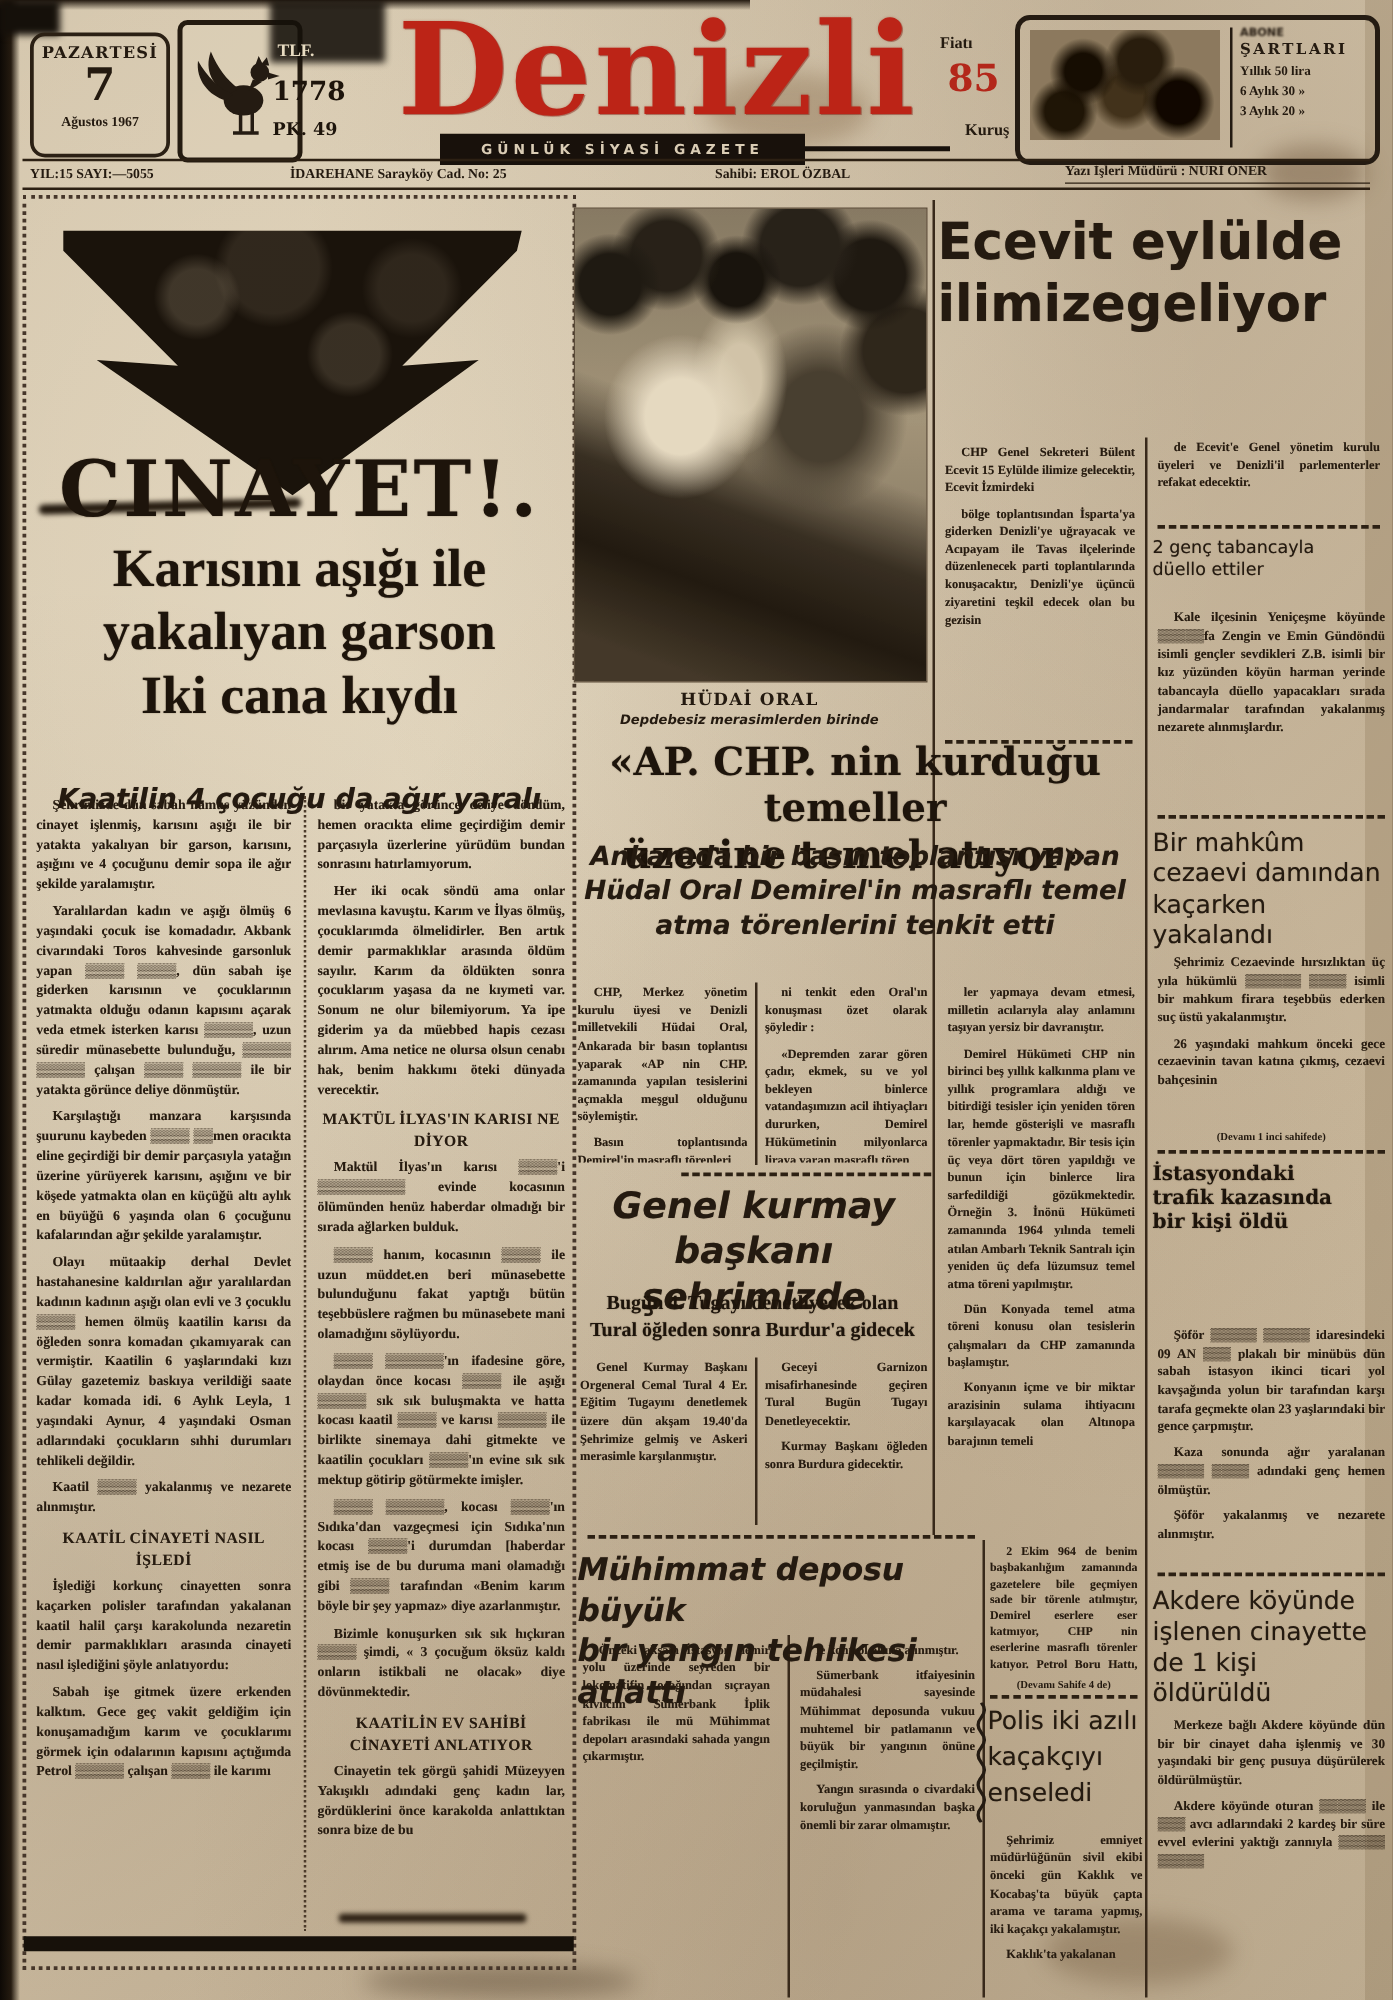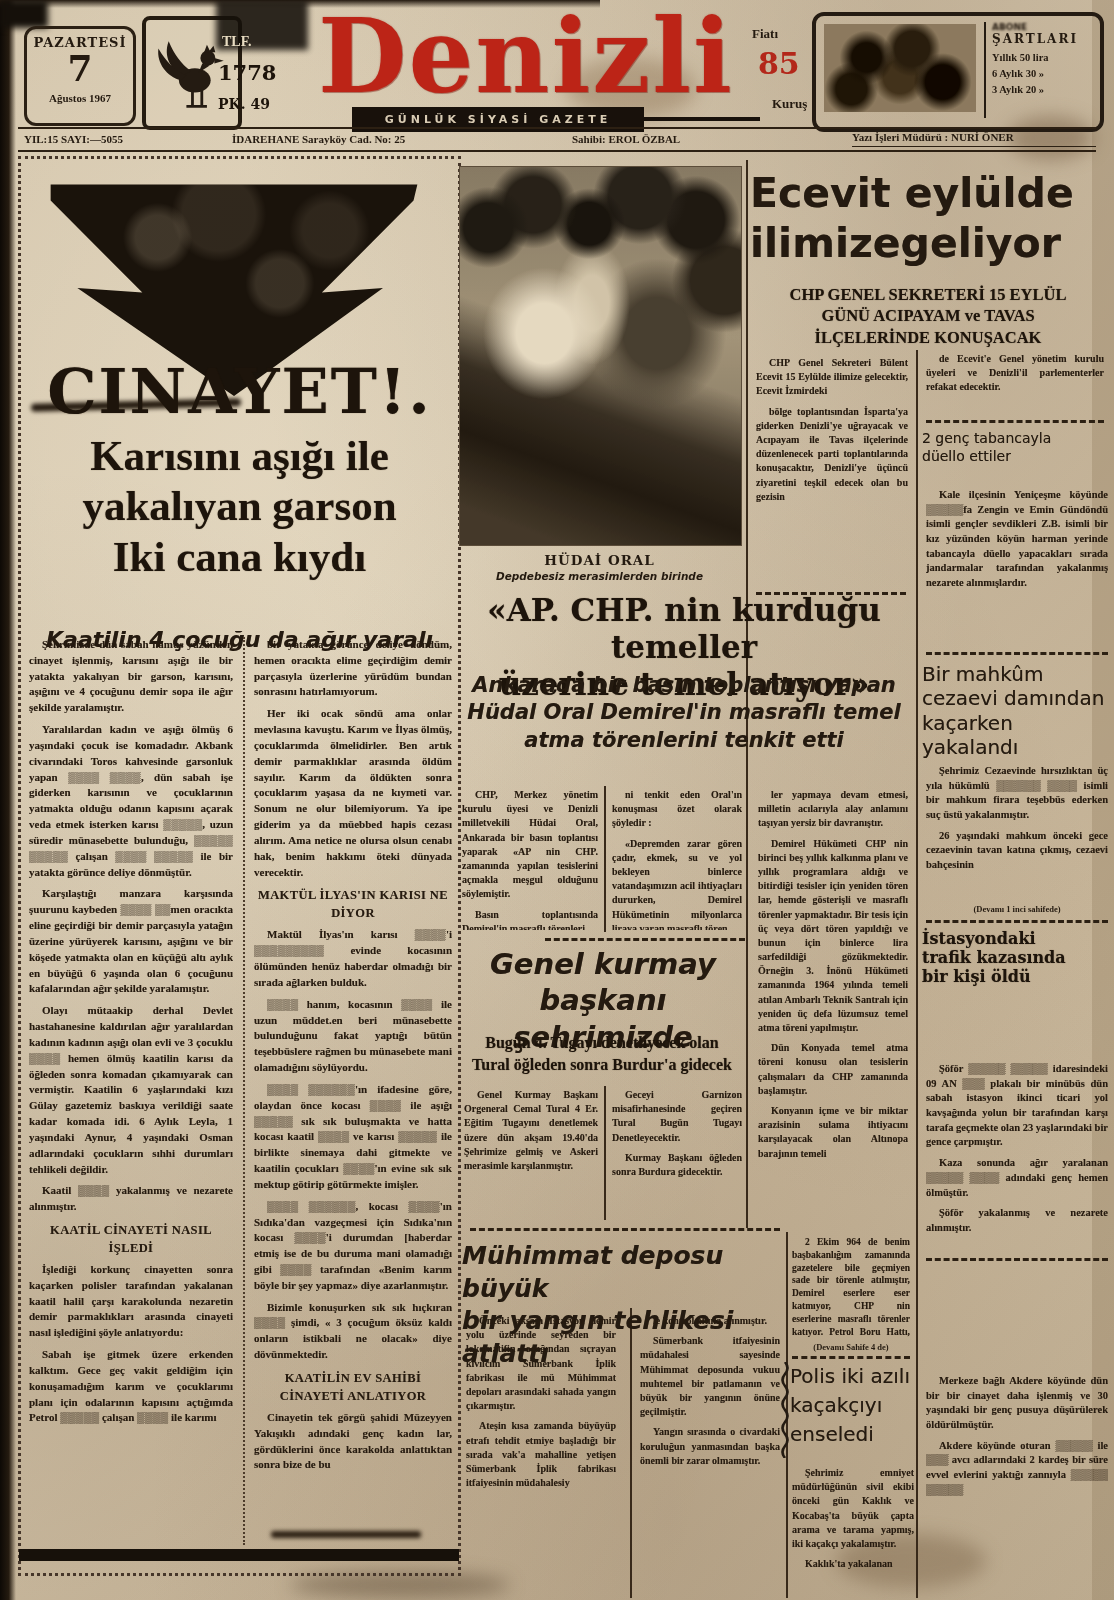--- a/index.html
+++ b/index.html
@@ -171,21 +171,21 @@
       <div>
           <p>Şehrimizde dün sabah namus yüzünden cinayet işlenmiş, karısını aşığı ile bir yatakta yakalıyan bir garson, karısını, aşığını ve 4 çocuğunu demir sopa ile ağır şekilde yaralamıştır.</p>
           <p>Yaralılardan kadın ve aşığı ölmüş 6 yaşındaki çocuk ise komadadır. Akbank civarındaki Toros kahvesinde garsonluk yapan ▒▒▒▒ ▒▒▒▒, dün sabah işe giderken karısının ve çocuklarının yatmakta olduğu odanın kapısını açarak veda etmek isterken karısı ▒▒▒▒▒, uzun süredir münasebette bulunduğu, ▒▒▒▒▒ ▒▒▒▒▒ çalışan ▒▒▒▒ ▒▒▒▒▒ ile bir yatakta görünce deliye dönmüştür.</p>
           <p>Karşılaştığı manzara karşısında şuurunu kaybeden ▒▒▒▒ ▒▒men oracıkta eline geçirdiği bir demir parçasıyla yatağın üzerine yürüyerek karısını, aşığını ve bir köşede yatmakta olan en küçüğü altı aylık en büyüğü 6 yaşında olan 6 çocuğunu kafalarından ağır şekilde yaralamıştır.</p>
           <p>Olayı mütaakip derhal Devlet hastahanesine kaldırılan ağır yaralılardan kadının kadının aşığı olan evli ve 3 çocuklu ▒▒▒▒ hemen ölmüş kaatilin karısı da öğleden sonra komadan çıkamıyarak can vermiştir. Kaatilin 6 yaşlarındaki kızı Gülay gazetemiz baskıya verildiği saate kadar komada idi. 6 Aylık Leyla, 1 yaşındaki Aynur, 4 yaşındaki Osman adlarındaki çocukların sıhhi durumları tehlikeli değildir.</p>
           <p>Kaatil ▒▒▒▒ yakalanmış ve nezarete alınmıştır.</p>
         </div>
       <div class="colhead">KAATİL CİNAYETİ NASIL İŞLEDİ</div>
       <div>
           <p>İşlediği korkunç cinayetten sonra kaçarken polisler tarafından yakalanan kaatil halil çarşı karakolunda nezaretin demir parmaklıkları arasında cinayeti nasıl işlediğini şöyle anlatıyordu:</p>
-          <p>Sabah işe gitmek üzere erkenden kalktım. Gece geç vakit geldiğim için konuşamadığım karım ve çocuklarımı planı için odalarının kapısını açtığımda Petrol ▒▒▒▒▒ çalışan ▒▒▒▒ ile karımı</p>
+          <p>Sabah işe gitmek üzere erkenden kalktım. Gece geç vakit geldiğim için konuşamadığım karım ve çocuklarımı görmek için odalarının kapısını açtığımda Petrol ▒▒▒▒▒ çalışan ▒▒▒▒ ile karımı</p>
         </div>
     </div>
     <div class="abs body-col leadcol2" style="left:222px;top:478px;width:198px;height:908px;padding-left:9px;">
       <div>
           <p>bir yatakta görünce deliye döndüm, hemen oracıkta elime geçirdiğim demir parçasıyla üzerlerine yürüdüm bundan sonrasını hatırlamıyorum.</p>
           <p>Her iki ocak söndü ama onlar mevlasına kavuştu. Karım ve İlyas ölmüş, çocuklarımda ölmelidirler. Ben artık demir parmaklıklar arasında öldüm sayılır. Karım da öldükten sonra çocuklarım yaşasa da ne kıymeti var. Sonum ne olur bilemiyorum. Ya ipe giderim ya da müebbed hapis cezası alırım. Ama netice ne olursa olsun cenabı hak, benim hakkımı öteki dünyada verecektir.</p>
         </div>
       <div class="colhead">MAKTÜL İLYAS'IN KARISI NE DİYOR</div>
       <div>
           <p>Maktül İlyas'ın karısı ▒▒▒▒'i ▒▒▒▒▒▒▒▒▒ evinde kocasının ölümünden henüz haberdar olmadığı bir sırada ağlarken bulduk.</p>
@@ -214,25 +214,20 @@
   <div class="abs ni vrule" style="left:916px;top:350px;height:1248px;"></div>
   <div class="abs ni vrule" style="left:604px;top:786px;height:146px;"></div>
   <div class="abs ni vrule" style="left:604px;top:1086px;height:134px;"></div>
   <div class="abs ni vrule" style="left:630px;top:1308px;height:290px;"></div>
   <div class="abs ni vrule" style="left:786px;top:1232px;height:366px;"></div>
 
   <div class="abs sanshead" style="left:750px;top:168px;width:362px;font-size:41px;font-weight:bold;line-height:1.22;">
     <div>Ecevit eylülde</div>
     <div>ilimizegeliyor</div>
   </div>
-  <div class="abs serifhead center" style="left:750px;top:284px;width:356px;font-size:16.5px;line-height:1.3;font-family:'Liberation Serif',serif;">
-    <div>CHP GENEL SEKRETERİ  15 EYLÜL</div>
-    <div>GÜNÜ ACIPAYAM ve TAVAS</div>
-    <div>İLÇELERİNDE KONUŞACAK</div>
-  </div>
   <div class="abs body-col fs10" style="left:756px;top:356px;width:152px;height:230px;">
       <p>CHP Genel Sekreteri Bülent Ecevit 15 Eylülde ilimize gelecektir, Ecevit İzmirdeki</p>
       <p>bölge toplantısından İsparta'ya giderken Denizli'ye uğrayacak ve Acıpayam ile Tavas ilçelerinde düzenlenecek parti toplantılarında konuşacaktır, Denizli'ye üçüncü ziyaretini teşkil edecek olan bu gezisin</p>
     </div>
   <div class="abs body-col fs10" style="left:926px;top:352px;width:178px;height:64px;">
       <p>de Ecevit'e Genel yönetim kurulu üyeleri ve Denizli'il parlementerler refakat edecektir.</p>
     </div>
   <div class="abs ni dash" style="left:926px;top:420px;width:178px;"></div>
   <div class="abs ni dash" style="left:756px;top:592px;width:150px;"></div>
 
@@ -263,20 +258,26 @@
     <div>trafik kazasında</div>
     <div>bir kişi öldü</div>
   </div>
   <div class="abs body-col fs105" style="left:926px;top:1062px;width:182px;height:246px;">
       <p>Şöför ▒▒▒▒▒ ▒▒▒▒▒ idaresindeki 09 AN ▒▒▒ plakalı bir minübüs dün sabah istasyon ikinci ticari yol kavşağında yolun bir tarafından karşı tarafa geçmekte olan 23 yaşlarındaki bir gence çarpmıştır.</p>
       <p>Kaza sonunda ağır yaralanan ▒▒▒▒▒ ▒▒▒▒ adındaki genç hemen ölmüştür.</p>
       <p>Şöför yakalanmış ve nezarete alınmıştır.</p>
     </div>
   <div class="abs ni dash" style="left:926px;top:1258px;width:182px;"></div>
 
+  <div class="abs sanshead" style="left:922px;top:1268px;width:192px;font-size:20px;line-height:1.24;">
+    <div>Akdere köyünde</div>
+    <div>işlenen cinayette</div>
+    <div>de 1 kişi</div>
+    <div>öldürüldü</div>
+  </div>
   <div class="abs body-col fs105" style="left:926px;top:1374px;width:182px;height:220px;">
       <p>Merkeze bağlı Akdere köyünde dün bir bir cinayet daha işlenmiş ve 30 yaşındaki bir genç pusuya düşürülerek öldürülmüştür.</p>
       <p>Akdere köyünde oturan ▒▒▒▒▒ ile ▒▒▒ avcı adlarındaki 2 kardeş bir süre evvel evlerini yaktığı zannıyla ▒▒▒▒▒ ▒▒▒▒▒</p>
     </div>
 
   <div class="abs serifhead center" style="left:458px;top:592px;width:452px;font-size:31px;line-height:1.2;">
     <div>«AP. CHP. nin kurduğu temeller</div>
     <div>üzerine temel atıyor»</div>
   </div>
   <div class="abs sanshead center" style="left:458px;top:672px;width:452px;font-size:21px;font-weight:bold;font-style:italic;line-height:1.3;">
@@ -321,21 +322,20 @@
       <p>Kurmay Başkanı öğleden sonra Burdura gidecektir.</p>
     </div>
   <div class="abs ni dash" style="left:470px;top:1228px;width:310px;"></div>
 
   <div class="abs sanshead" style="left:462px;top:1240px;width:330px;font-size:25px;font-weight:bold;font-style:italic;line-height:1.3;">
     <div>Mühimmat deposu büyük</div>
     <div>bir yangın tehlikesi atlattı</div>
   </div>
   <div class="abs body-col fs10" style="left:466px;top:1314px;width:150px;height:280px;">
       <p>Önceki akşam İstasyon demir yolu üzerinde seyreden bir lokomatifin ocağından sıçrayan kıvılcım Sümerbank İplik fabrikası ile mü Mühimmat depoları arasındaki sahada yangın çıkarmıştır.</p>
-      <p>Ateşin kısa zamanda büyüyüp etrafı tehdit etmiye başladığı bir sırada vak'a mahalline yetişen Sümerbank İplik fabrikası itfaiyesinin müdahalesiy</p>
     </div>
   <div class="abs body-col fs10" style="left:640px;top:1314px;width:140px;height:280px;">
       <p>le kontrol altına alınmıştır.</p>
       <p>Sümerbank itfaiyesinin müdahalesi sayesinde Mühimmat deposunda vukuu muhtemel bir patlamanın ve büyük bir yangının önüne geçilmiştir.</p>
       <p>Yangın sırasında o civardaki koruluğun yanmasından başka önemli bir zarar olmamıştır.</p>
     </div>
 
   <div class="abs" style="left:790px;top:1362px;width:124px;height:96px;">
     <svg class="abs wavy" style="left:-10px;top:0;" width="10" height="96" viewBox="0 0 10 96">
       <path d="M5 0 Q10 6 5 12 T5 24 T5 36 T5 48 T5 60 T5 72 T5 84 T5 96" fill="none" stroke="#241b12" stroke-width="2.6"></path>

